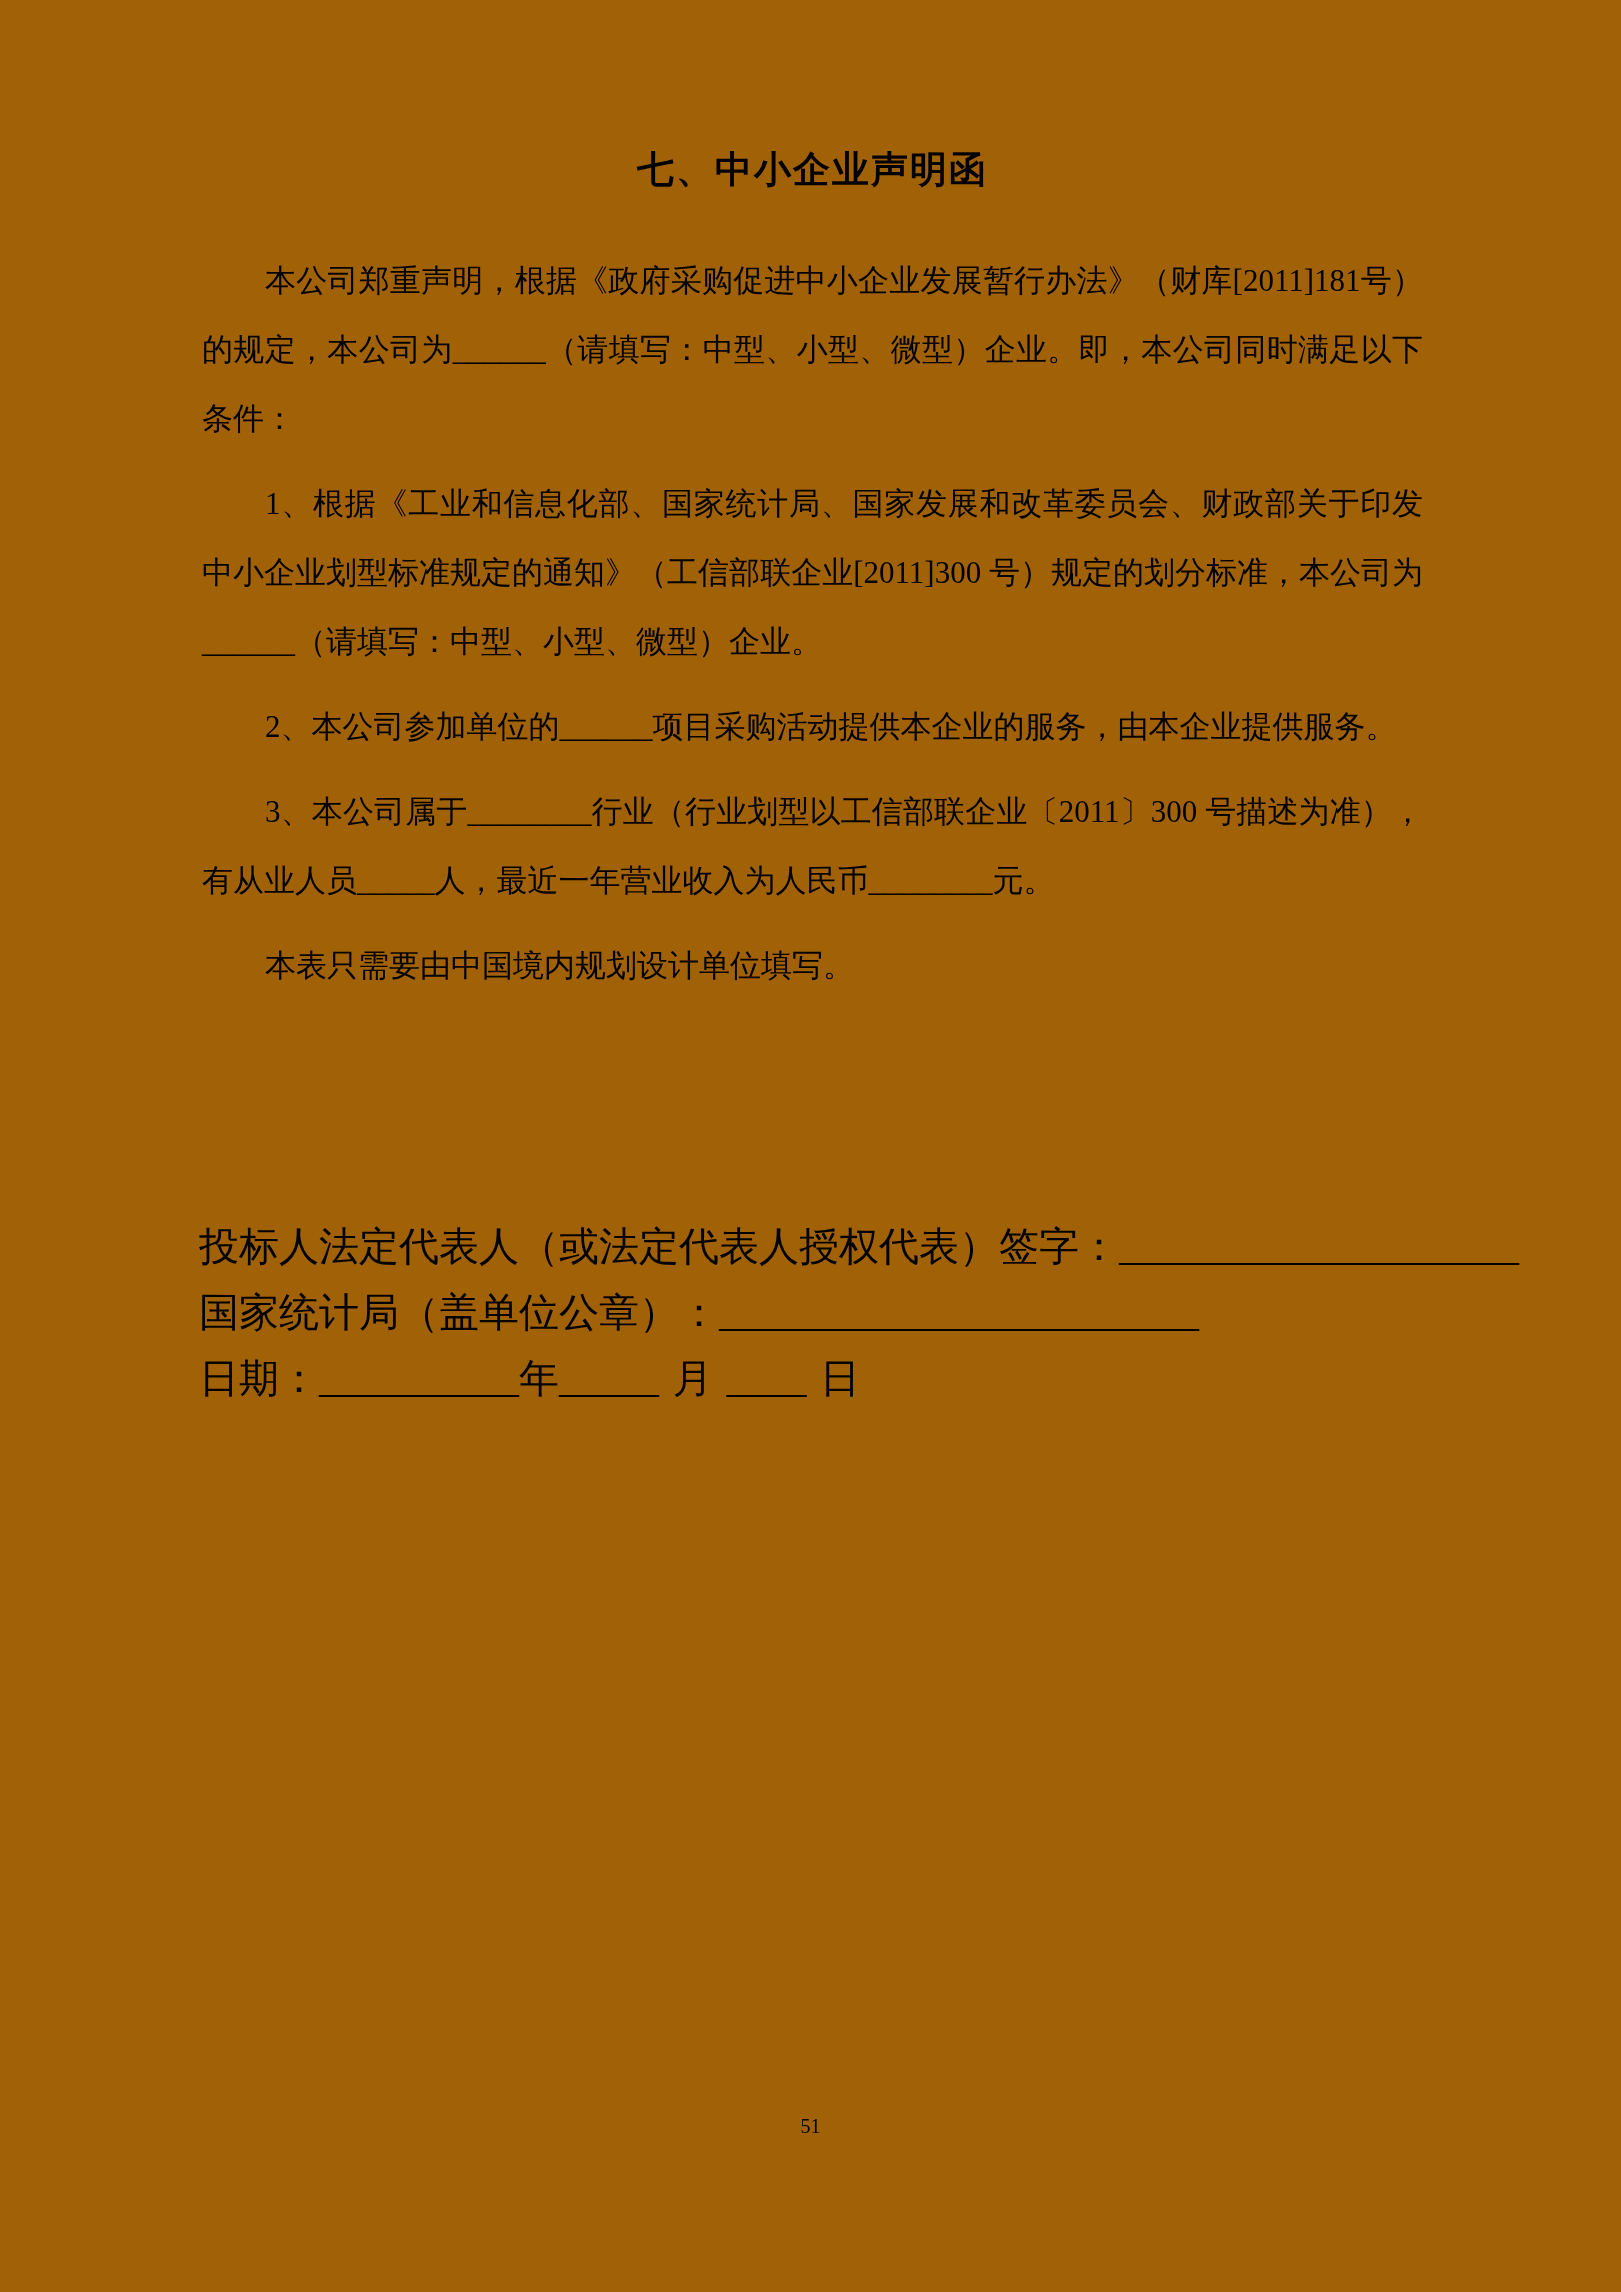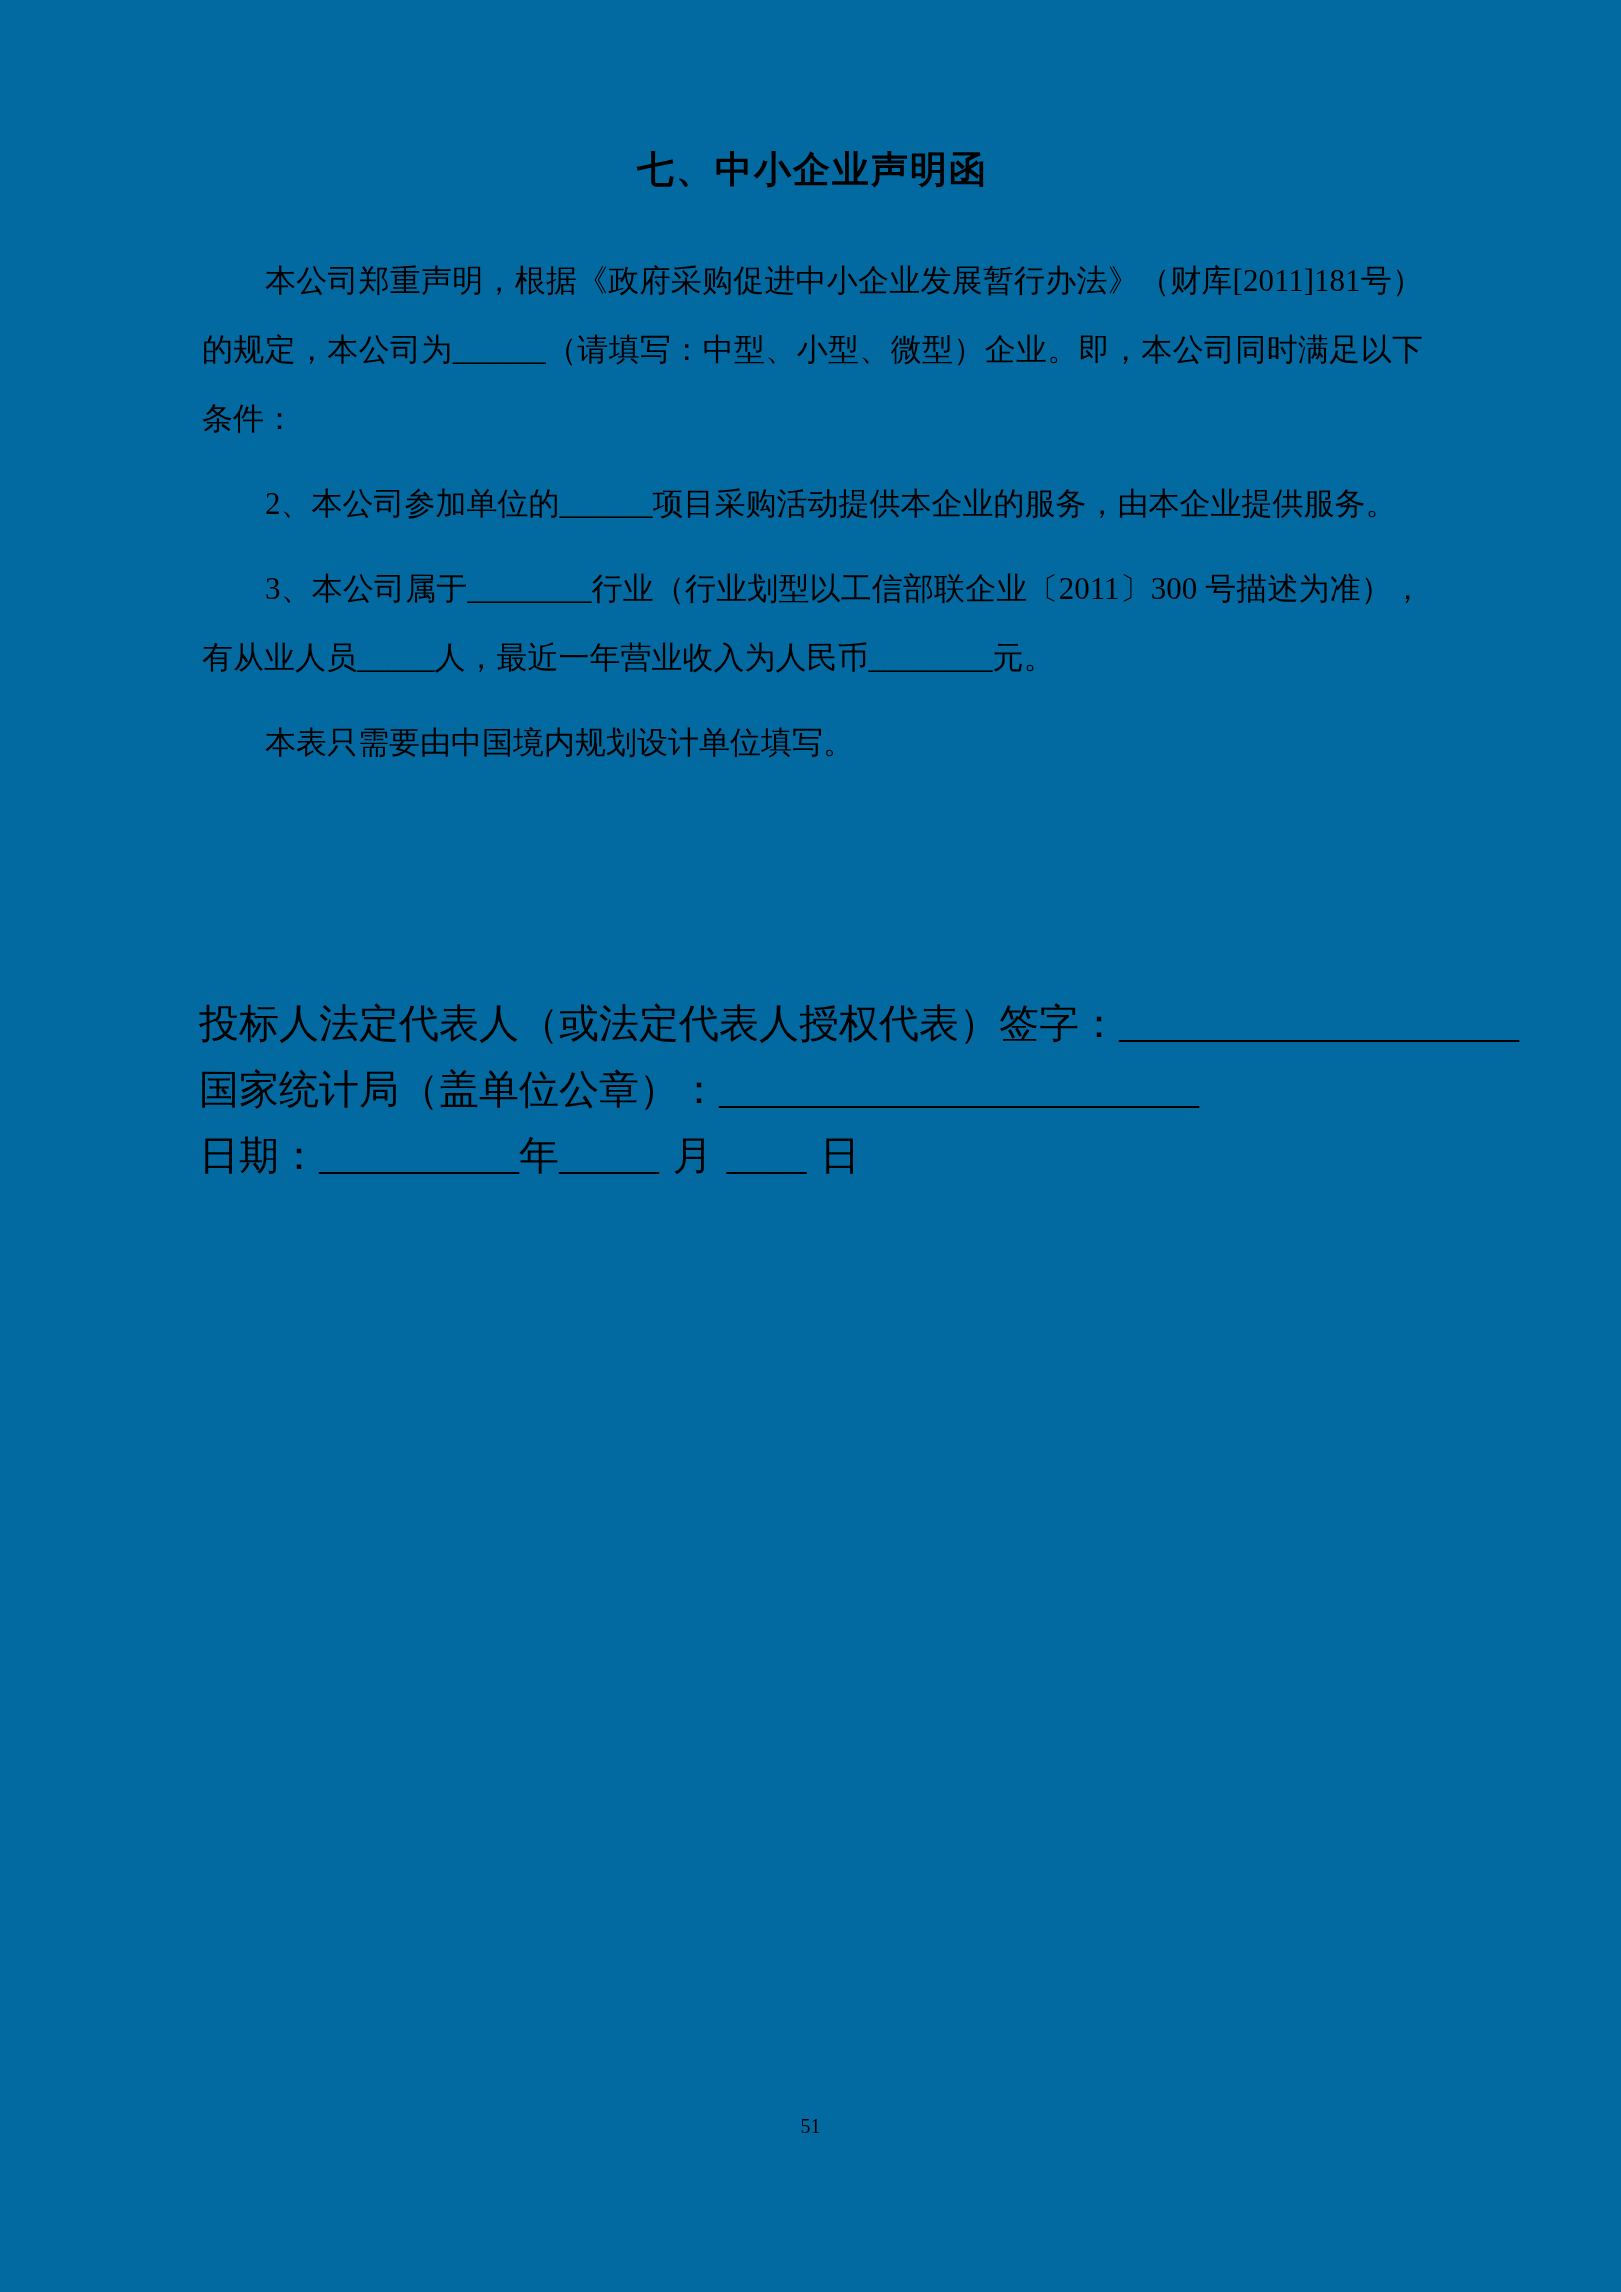--- a/index.html
+++ b/index.html
@@ -5,21 +5,21 @@
   html, body {
     margin: 0;
     padding: 0;
     background: #9e9ea3;
   }
   .page {
     position: relative;
     width: 1621px;
     height: 2293px;
     margin: 0 auto;
-    background: #0369a1;
+    background: #a16207;
     color: #000000;
     font-family: "Liberation Serif", "DejaVu Serif", serif;
     overflow: hidden;
     box-sizing: border-box;
   }
   .content {
     position: absolute;
     left: 186px;
     top: 145px;
     width: 1253px;
@@ -67,20 +67,21 @@
 </head>
 <body>
 
 <div class="page">
   <div class="content">
 
     <h1 class="doc-title">七、中小企业声明函</h1>
 
     <p class="para">本公司郑重声明，根据《政府采购促进中小企业发展暂行办法》（财库[2011]181号）的规定，本公司为______（请填写：中型、小型、微型）企业。即，本公司同时满足以下条件：</p>
 
+    <p class="para">1、根据《工业和信息化部、国家统计局、国家发展和改革委员会、财政部关于印发中小企业划型标准规定的通知》（工信部联企业[2011]300 号）规定的划分标准，本公司为______（请填写：中型、小型、微型）企业。</p>
 
     <p class="para">2、本公司参加单位的______项目采购活动提供本企业的服务，由本企业提供服务。</p>
 
     <p class="para">3、本公司属于________行业（行业划型以工信部联企业〔2011〕300 号描述为准），有从业人员_____人，最近一年营业收入为人民币________元。</p>
 
 
     <p class="para">本表只需要由中国境内规划设计单位填写。</p>
 
     <div class="signature">
 

